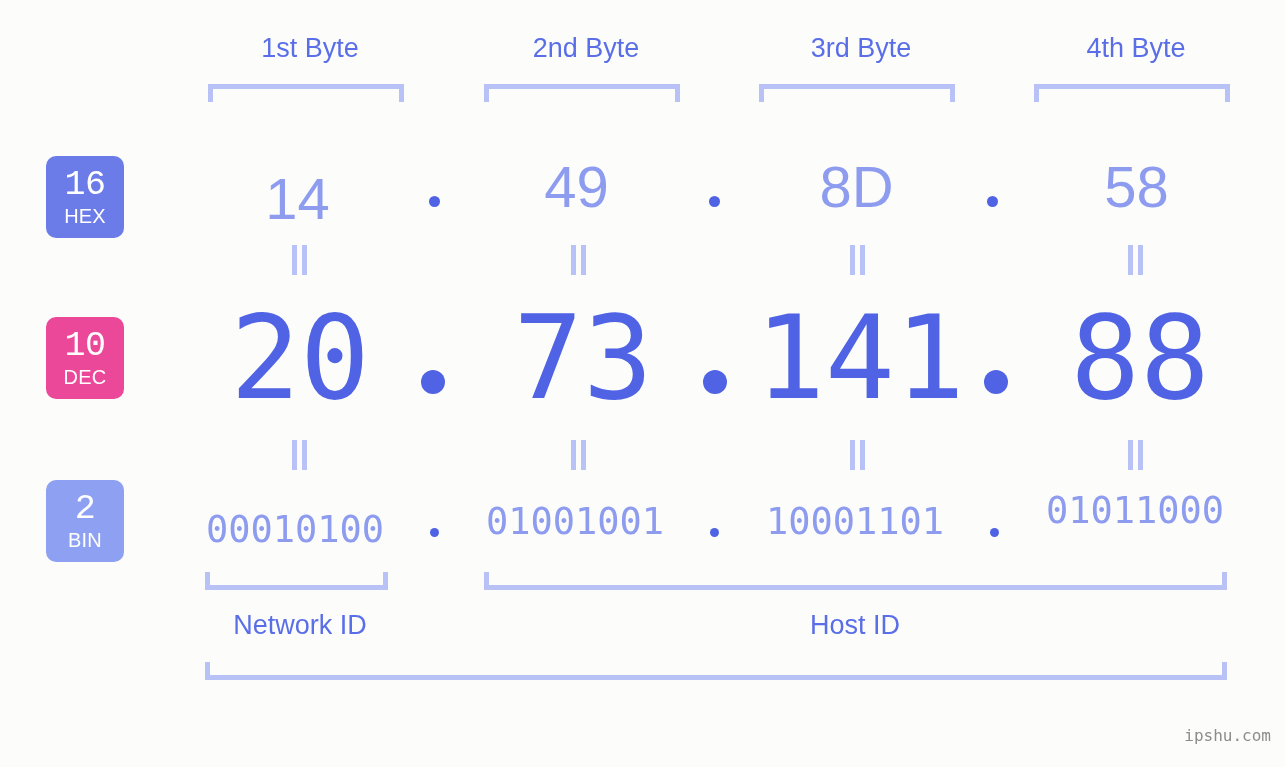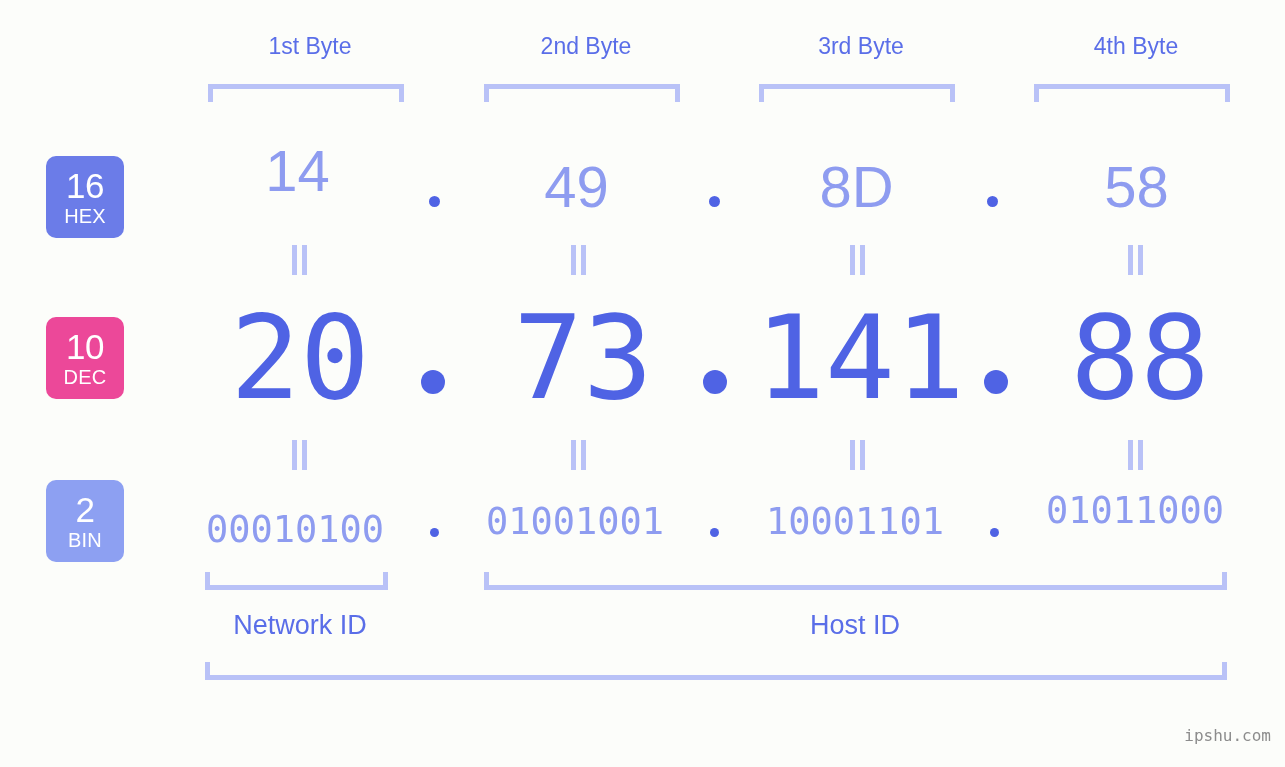--- a/index.html
+++ b/index.html
@@ -20,21 +20,21 @@
     left: 0; top: 0;
     width: 1285px;
     height: 767px;
   }
 
   
   .byte-header {
     position: absolute;
     top: 33px;
     text-align: center;
-    font-size: 23px;
+    font-size: 27px;
     color: #5a6ee8;
     font-family: "Liberation Sans", sans-serif;
     letter-spacing: 0px;
     white-space: nowrap;
   }
 
   
   .bracket-down {
     position: absolute;
     top: 84px;
@@ -64,21 +64,21 @@
     border-radius: 10px;
     color: #ffffff;
     display: flex;
     flex-direction: column;
     align-items: center;
     justify-content: center;
     line-height: 1;
   }
   .badge .num {
     font-size: 35px;
-    font-family: Liberation Sans, sans-serif;
+    font-family: Liberation Mono, monospace;
     font-weight: 400;
     letter-spacing: -0.5px;
   }
   .badge .lbl {
     font-size: 20px;
     font-family: "Liberation Sans", sans-serif;
     font-weight: 400;
     margin-top: 3px;
     letter-spacing: 0.2px;
   }
@@ -178,21 +178,21 @@
   <div class="bracket-down" style="left:484px; width:196px;"></div>
   <div class="bracket-down" style="left:759px; width:196px;"></div>
   <div class="bracket-down" style="left:1034px; width:196px;"></div>
 
   <div class="badge" style="top:156px; background:#6b7ce8;">
     <span class="num">16</span>
     <span class="lbl">HEX</span>
   </div>
 
   <div class="row-hex">
-    <div class="val" style="left:190px; top:142px; width:215px;">14</div>
+    <div class="val" style="left:190px; top:170px; width:215px;">14</div>
     <div class="dot dot-hex" style="left:429px; top:196px;"></div>
     <div class="val" style="left:469px; top:158px; width:215px;">49</div>
     <div class="dot dot-hex" style="left:709px; top:196px;"></div>
     <div class="val" style="left:749px; top:158px; width:215px;">8D</div>
     <div class="dot dot-hex" style="left:987px; top:196px;"></div>
     <div class="val" style="left:1029px; top:158px; width:215px;">58</div>
   </div>
 
   <div class="eq" style="left:292px; top:245px;">
     <span class="a"></span>

